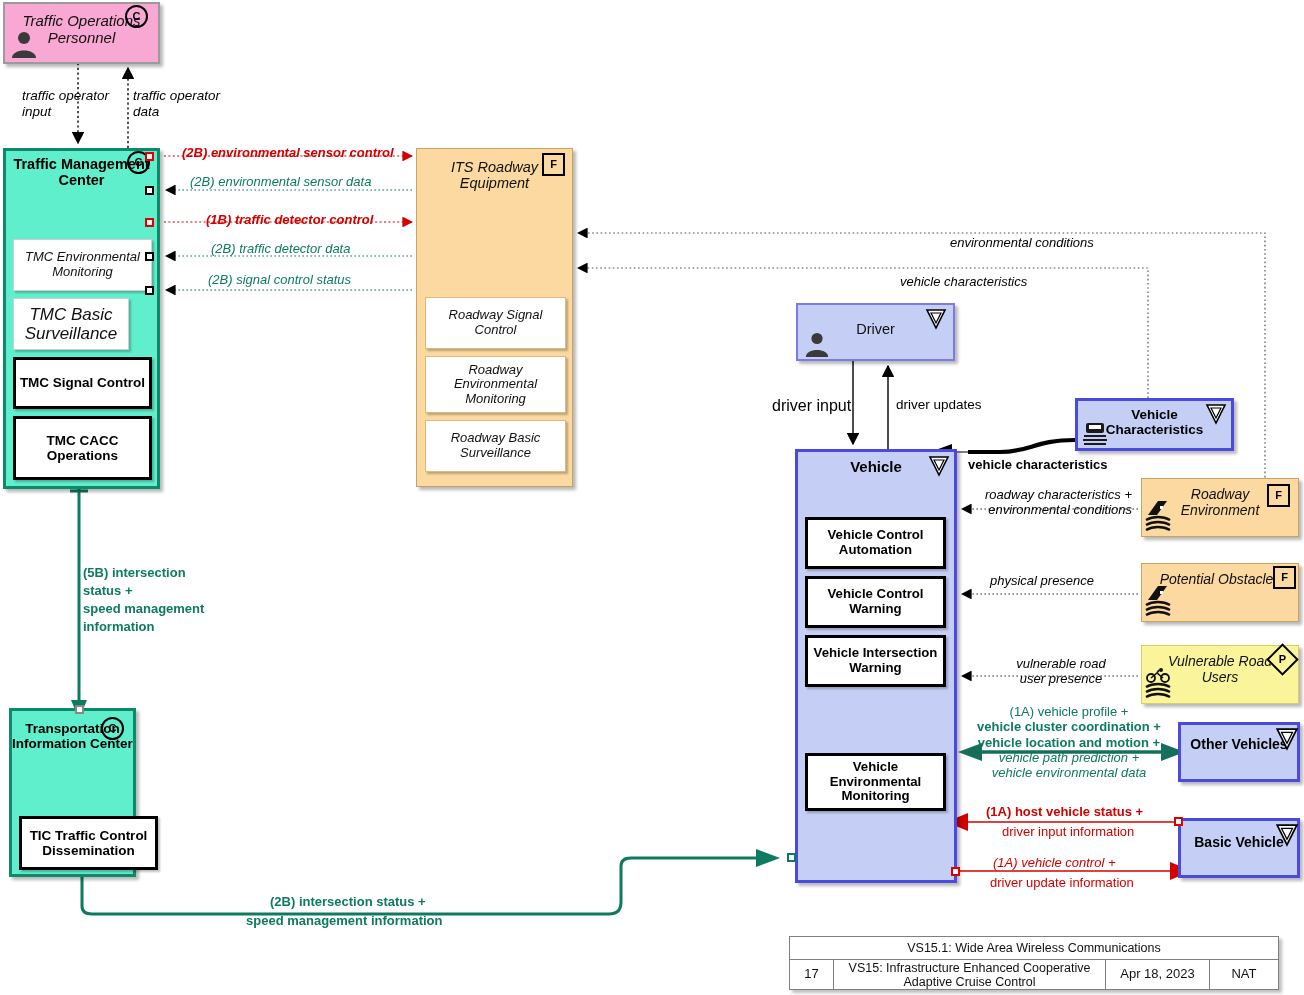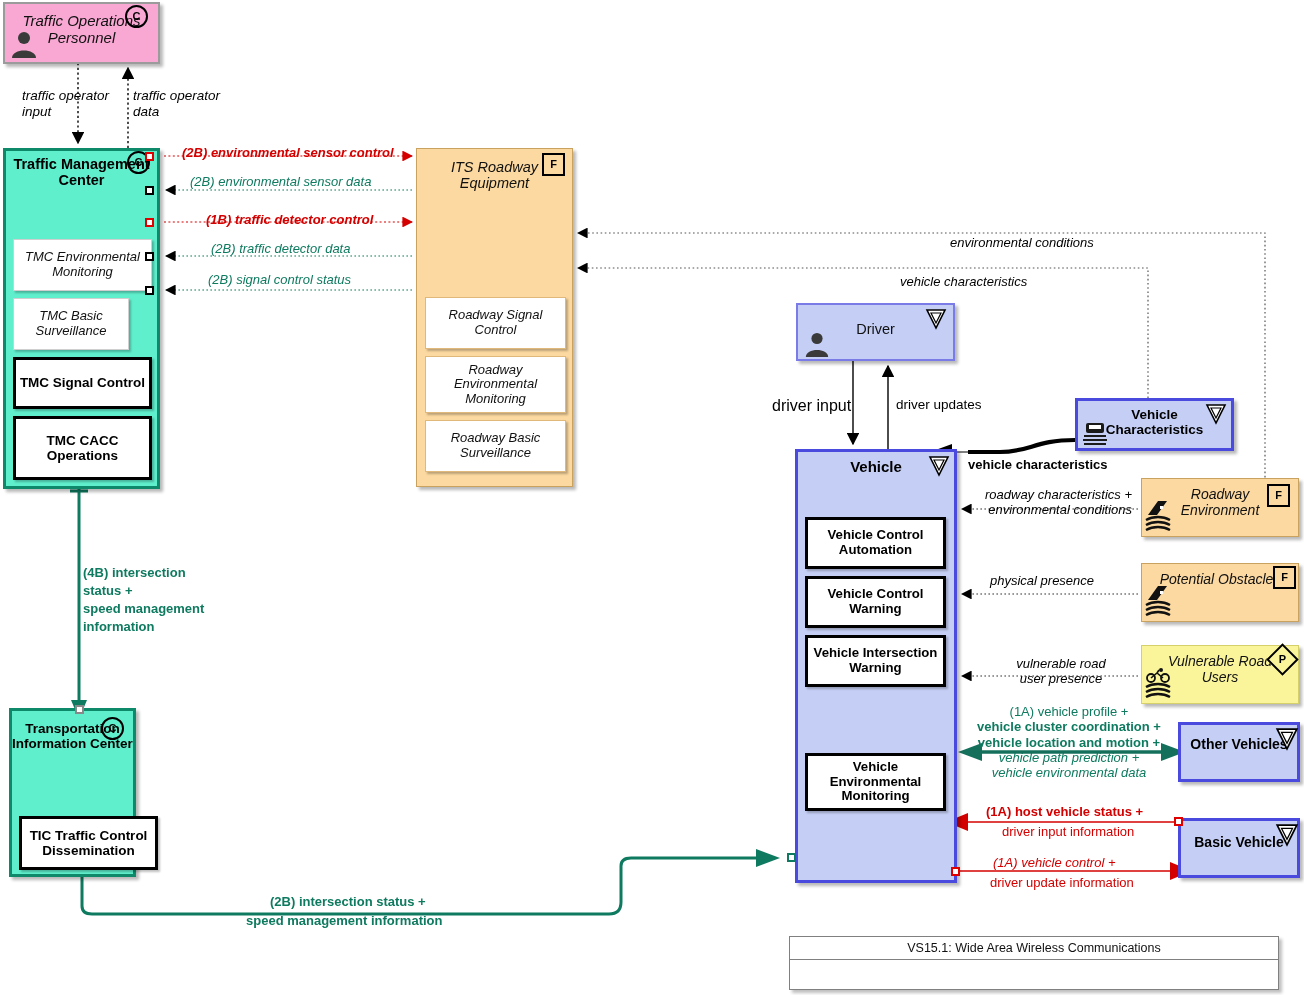--- a/index.html
+++ b/index.html
@@ -132,21 +132,21 @@
   </div>
   <div class="badge circ" style="right:10px;top:1px;">
     <span>C</span></div>
 </div>
 
 <div class="node teal" style="left:3px;top:148px;width:157px;height:341px;">
   <div class="ttl bd" style="top:5px;font-size:14.5px;color:#000;">Traffic Management<br>Center</div>
   <div class="badge circ" style="right:7px;top:0px;">
     <span>C</span></div>
   <div class="sub ital" style="left:7px;top:88px;width:139px;height:52px;font-size:13px;">TMC Environmental<br>Monitoring</div>
-  <div class="sub ital" style="left:7px;top:147px;width:116px;height:52px;font-size:13px;">TMC Basic<br>Surveillance</div>
+  <div class="sub ital" style="left:7px;top:147px;width:116px;height:52px;font-size:17px;">TMC Basic<br>Surveillance</div>
   <div class="sub bold" style="left:7px;top:206px;width:139px;height:52px;font-size:13.5px;">TMC Signal Control</div>
   <div class="sub bold" style="left:7px;top:265px;width:139px;height:64px;font-size:13.5px;">TMC CACC<br>Operations</div>
 </div>
 <div class="port red" style="left:145px;top:152px;"></div>
 <div class="port blk" style="left:145px;top:186px;"></div>
 <div class="port red" style="left:145px;top:218px;"></div>
 <div class="port blk" style="left:145px;top:252px;"></div>
 <div class="port blk" style="left:145px;top:286px;"></div>
 
 <div class="node orange" style="left:416px;top:148px;width:157px;height:339px;">
@@ -317,27 +317,34 @@
   <div class="lbl bd grn" style="position:relative;left:0;top:0;font-size:13px;width:100%;text-align:center;white-space:normal;">vehicle location and motion +</div>
   <div class="lbl it grn" style="position:relative;left:0;top:0;font-size:13px;width:100%;text-align:center;white-space:normal;">vehicle path prediction +</div>
   <div class="lbl it grn" style="position:relative;left:0;top:0;font-size:13px;width:100%;text-align:center;white-space:normal;">vehicle environmental data</div>
 </div>
 
 <div class="lbl bd red" style="left:986px;top:804px;font-size:13px;">(1A) host vehicle status +</div>
 <div class="lbl red" style="left:1002px;top:824px;font-size:13px;">driver input information</div>
 <div class="lbl it red" style="left:993px;top:855px;font-size:13px;">(1A) vehicle control +</div>
 <div class="lbl red" style="left:990px;top:875px;font-size:13px;">driver update information</div>
 
-<div class="lbl bd grn" style="left:83px;top:565px;font-size:13px;">(4B) intersection</div>
+<div class="lbl bd grn" style="left:83px;top:565px;font-size:13px;">(5B) intersection</div>
 <div class="lbl bd grn" style="left:83px;top:583px;font-size:13px;">status +</div>
 <div class="lbl bd grn" style="left:83px;top:601px;font-size:13px;">speed management</div>
 <div class="lbl bd grn" style="left:83px;top:619px;font-size:13px;">information</div>
 
 <div class="lbl bd grn" style="left:270px;top:894px;font-size:13px;">(2B) intersection status +</div>
 <div class="lbl bd grn" style="left:246px;top:913px;font-size:13px;">speed management information</div>
 
 <div id="titleblock" style="left:789px;top:936px;width:488px;height:52px;">
   <div class="row" style="height:23px;">
     <div class="cell top" style="width:100%;">VS15.1: Wide Area Wireless Communications</div>
   </div>
+  <div class="row" style="height:29px;">
+    <div class="cell" style="width:44px;font-size:13px;">17</div>
+    <div class="cell" style="width:272px;font-size:12.5px;white-space:pre-line;">VS15: Infrastructure Enhanced Cooperative
+Adaptive Cruise Control</div>
+    <div class="cell" style="width:104px;font-size:13px;">Apr 18, 2023</div>
+    <div class="cell" style="width:68px;font-size:13px;">NAT</div>
+  </div>
 </div>
 
 </div>
 
 </body></html>

